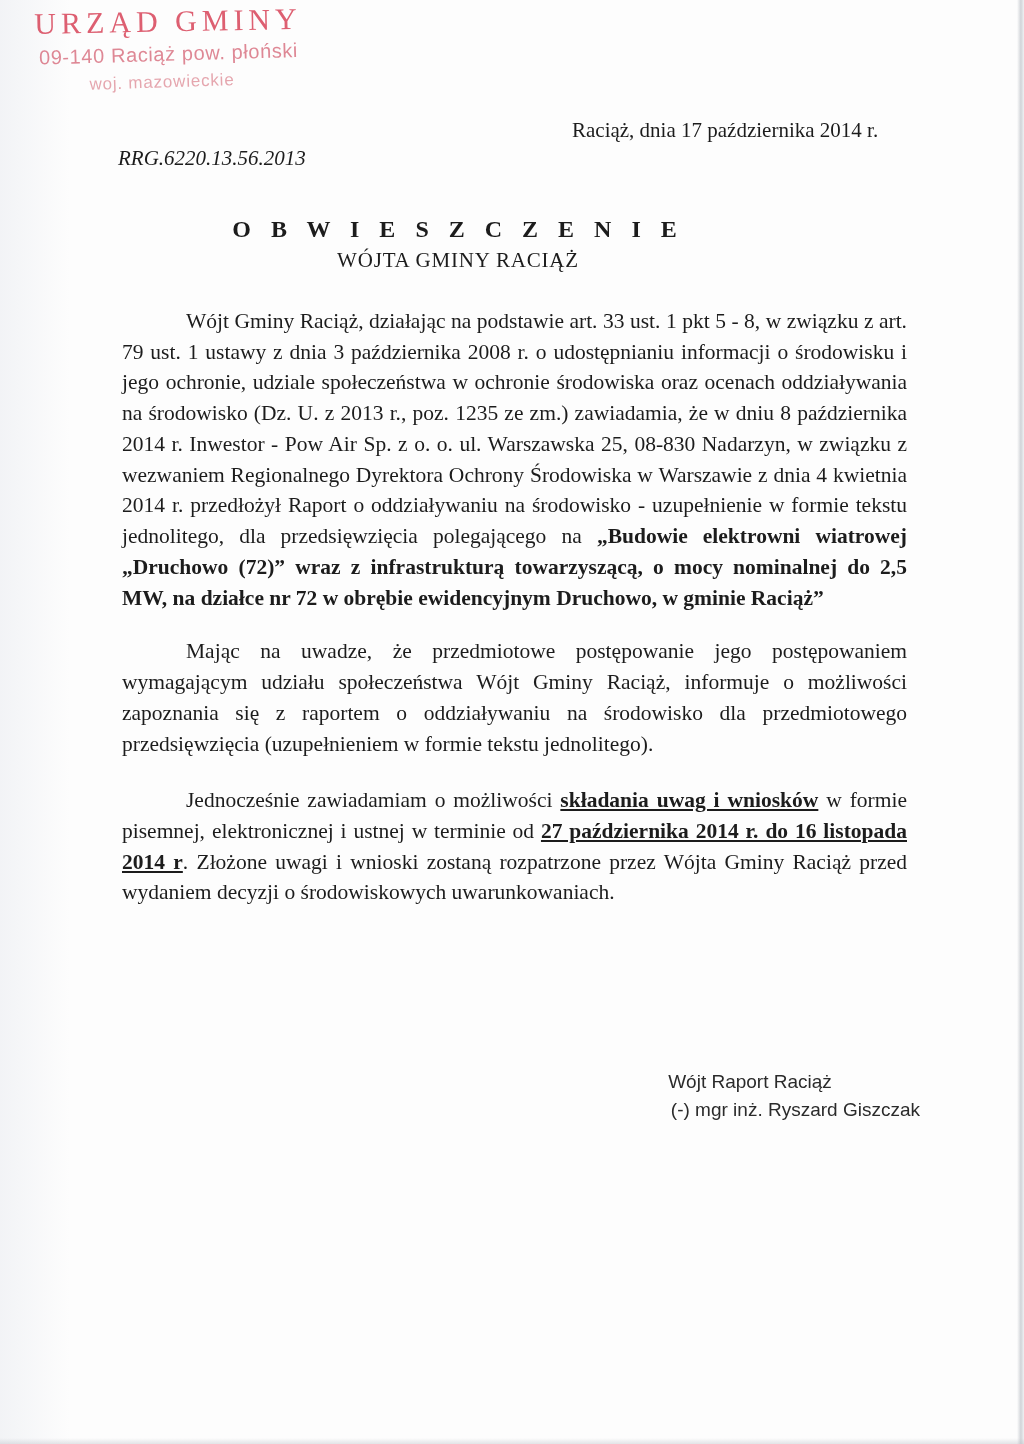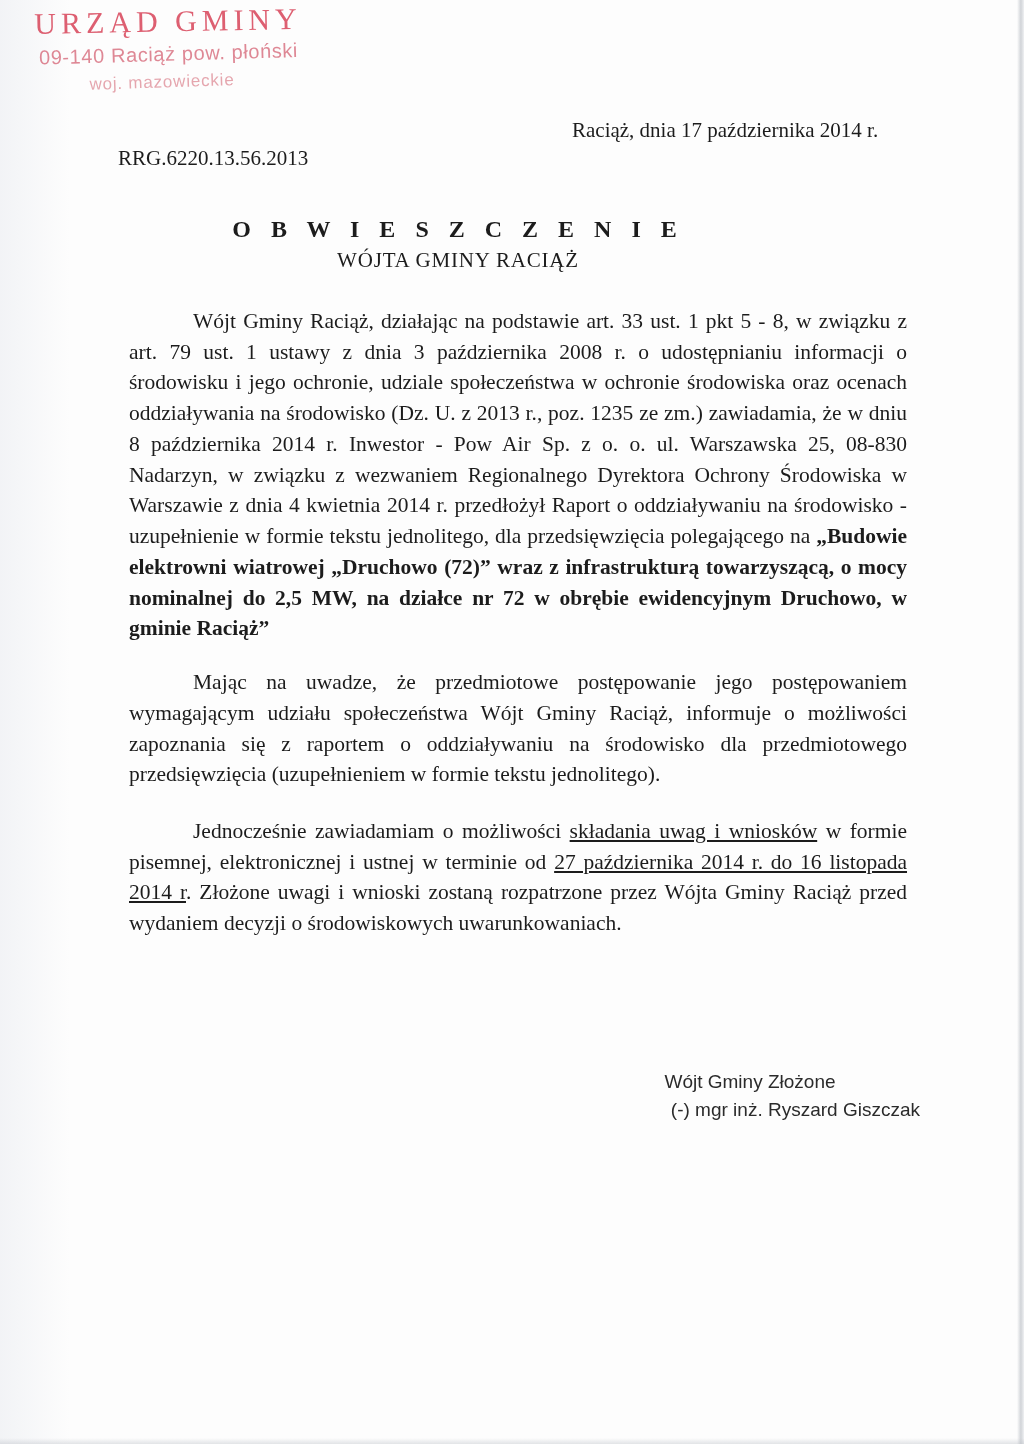--- a/index.html
+++ b/index.html
@@ -100,20 +100,21 @@
     font-size: 21px;
     white-space: nowrap;
     text-align: center;
   }
   .ref-line {
     position: absolute;
     left: 118px;
     top: 146px;
     font-size: 21px;
     white-space: nowrap;
+    font-style: italic;
   }
 
   
   .title-block {
     position: absolute;
     left: 0;
     top: 214px;
     width: 916px;
     text-align: center;
   }
@@ -130,38 +131,38 @@
   }
 
   
   .body-block {
     position: absolute;
     left: 118px;
     top: 306px;
     width: 789px;
   }
   p.para {
-    margin: 0 0 0 11px;
+    margin: 0 0 0 4px;
     font-size: 21.5px;
     line-height: 1.43;
     text-align: justify;
     text-indent: 64px;
     hyphens: none;
   }
   p.para.gap {
     margin-top: 23px;
   }
   p.para.gap-lg {
     margin-top: 26px;
   }
   .b {
     font-weight: bold;
   }
   .bu {
-    font-weight: normal;
+    font-weight: bold;
     text-decoration: underline;
   }
 
   
   .signature {
     position: absolute;
     left: 580px;
     top: 1068px;
     width: 340px;
     text-align: center;
@@ -204,20 +205,20 @@
     <p class="para"><span>Wójt Gminy Raciąż, działając na podstawie art. 33 ust. 1 pkt 5 - 8, w związku z art. 79 ust. 1 ustawy z dnia 3 października 2008 r. o udostępnianiu informacji o środowisku i jego ochronie, udziale społeczeństwa w ochronie środowiska oraz ocenach oddziaływania na środowisko (Dz. U. z 2013 r., poz. 1235 ze zm.) zawiadamia, że w dniu 8 października 2014 r. Inwestor - Pow Air Sp. z o. o. ul. Warszawska 25, 08-830 Nadarzyn, w związku z wezwaniem Regionalnego Dyrektora Ochrony Środowiska w Warszawie z dnia 4 kwietnia 2014 r. przedłożył Raport o oddziaływaniu na środowisko - uzupełnienie w formie tekstu jednolitego, dla przedsięwzięcia polegającego na </span><span class="b">„Budowie elektrowni wiatrowej „Druchowo (72)” wraz z infrastrukturą towarzyszącą, o mocy nominalnej do 2,5 MW, na działce nr 72 w obrębie ewidencyjnym Druchowo, w gminie Raciąż”</span></p>
 
     <p class="para gap">Mając na uwadze, że przedmiotowe postępowanie jego postępowaniem wymagającym udziału społeczeństwa Wójt Gminy Raciąż, informuje o możliwości zapoznania się z  raportem o oddziaływaniu na środowisko dla przedmiotowego przedsięwzięcia (uzupełnieniem w formie tekstu jednolitego).</p>
 
 
     <p class="para gap-lg"><span>Jednocześnie zawiadamiam o możliwości </span><span class="bu">składania uwag i wniosków</span><span> w formie pisemnej, elektronicznej i ustnej w terminie od </span><span class="bu">27 października 2014 r. do 16 listopada 2014 r</span><span>. Złożone uwagi i wnioski zostaną rozpatrzone przez Wójta Gminy Raciąż przed wydaniem decyzji o środowiskowych uwarunkowaniach.</span></p>
 
   </div>
 
   <div class="signature">
-    <div class="sig-role">Wójt Gminy Złożone</div>
+    <div class="sig-role">Wójt Raport Raciąż</div>
     <div class="sig-name">(-) mgr inż. Ryszard Giszczak</div>
   </div>
 
   <div class="scan-edge-right"></div>
   <div class="scan-edge-bottom"></div>
 
 </div>
 
 </body></html>

